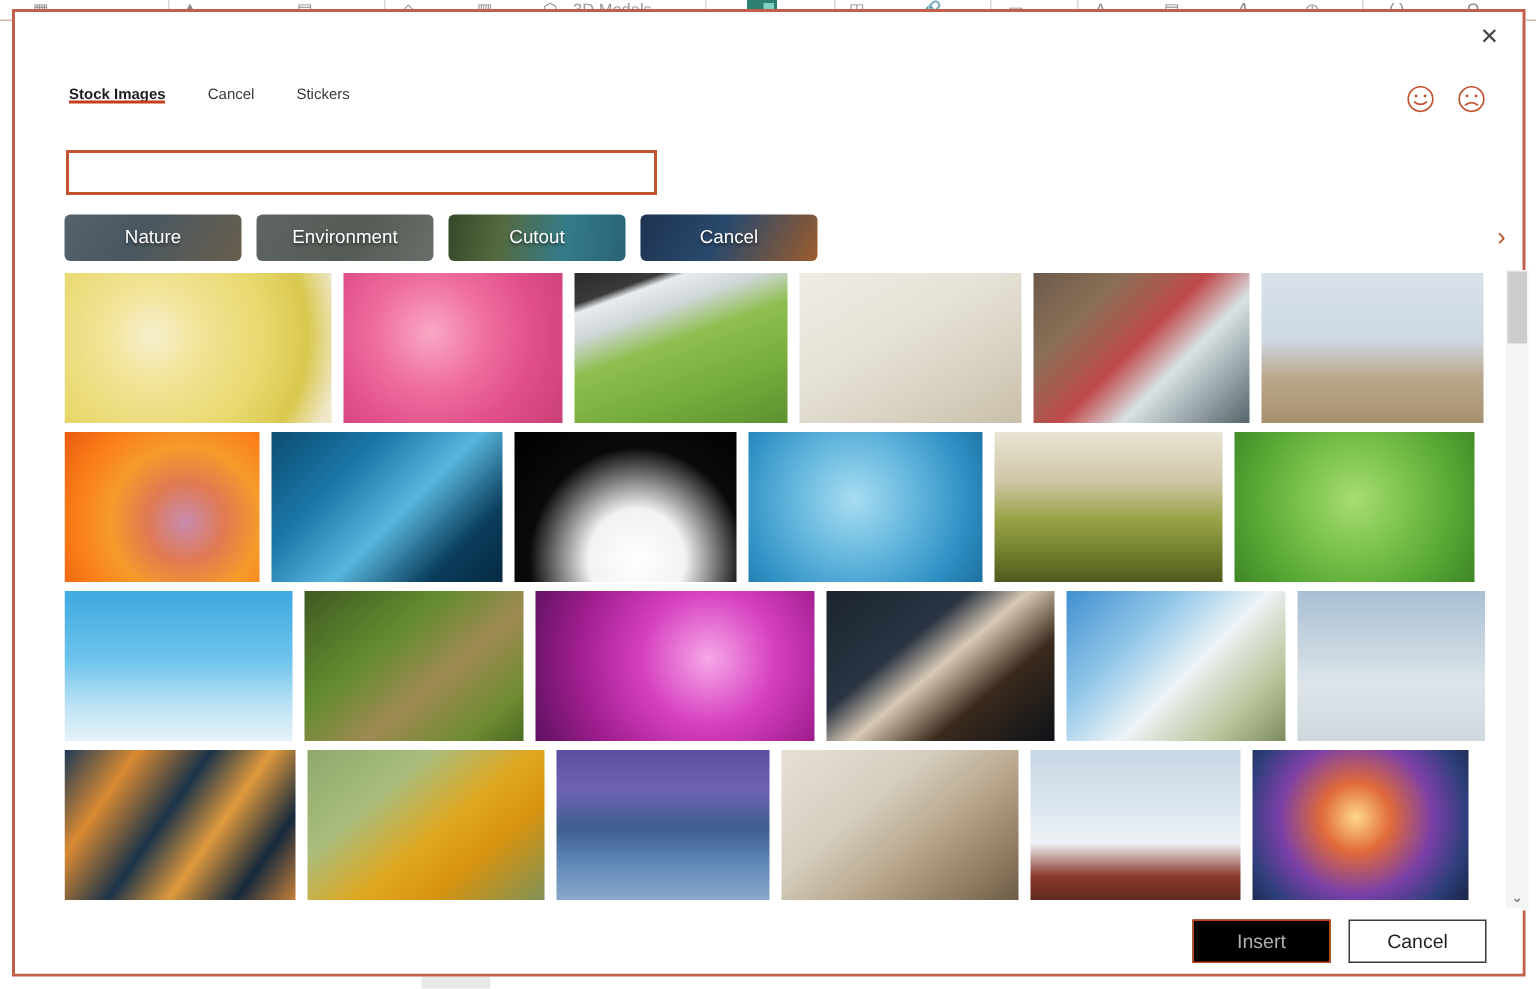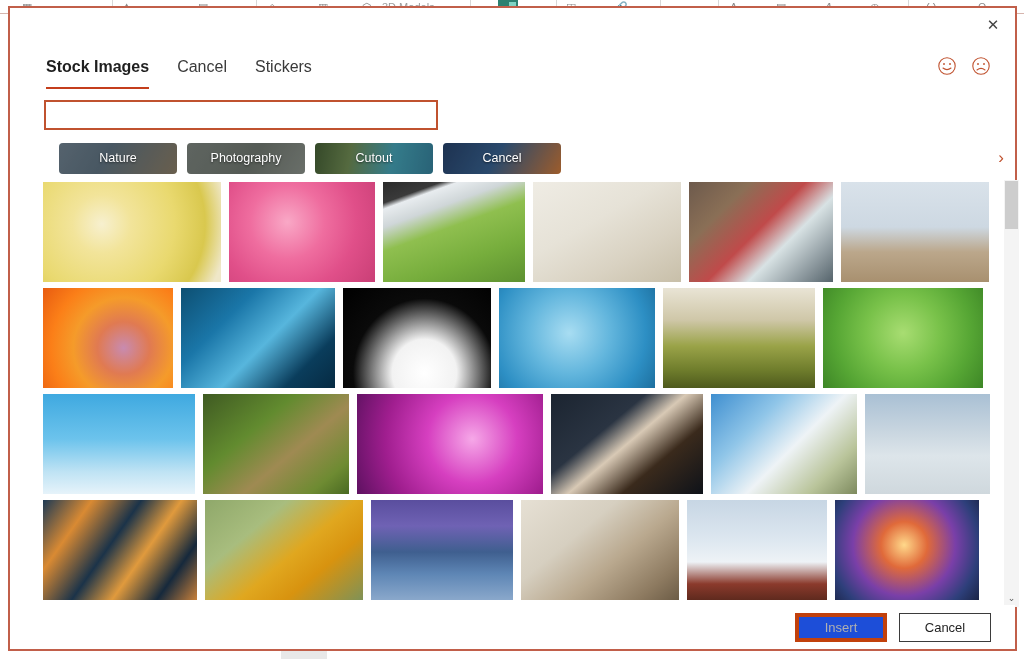--- a/index.html
+++ b/index.html
@@ -76,22 +76,22 @@
   }
   .face-icon { width: 20px; height: 20px; cursor: pointer; }
 
   
   #tabbar {
     position: absolute; left: 36px; top: 46px;
     display: flex; align-items: flex-end; gap: 0;
   }
   .tab {
     position: relative;
-    padding: 4px 14px 13px 14px;
-    font-size: 16px;
+    padding: 4px 14px 0 14px;
+    font-size: 10px;
     color: #3a3a3a;
     cursor: pointer;
     white-space: nowrap;
   }
   .tab:first-child { padding-left: 0; }
   .tab.active { color: #1f1f1f; font-weight: bold; }
   .tab.active::after {
     content: "";
     position: absolute; left: 0; right: 14px; bottom: 0;
     height: 2px; background: #c43e1c;
@@ -110,21 +110,21 @@
     font-size: 13px;
     font-family: "Liberation Sans", sans-serif;
     color: #222;
     outline: none;
   }
 
   
   #chips-row {
     position: absolute; left: 33px; top: 134px;
     width: 945px; height: 32px;
-    display: flex; align-items: center; gap: 10px; margin-left: 16px;
+    display: flex; align-items: center; gap: 10px;
   }
   .chip {
     position: relative;
     width: 118px; height: 31px;
     border-radius: 4px;
     overflow: hidden;
     cursor: pointer;
     flex: 0 0 auto;
     display: flex; align-items: center; justify-content: center;
   }
@@ -197,22 +197,22 @@
     background: #ffffff;
   }
   .btn {
     min-width: 92px; height: 29px;
     font-size: 13px;
     font-family: "Liberation Sans", sans-serif;
     display: flex; align-items: center; justify-content: center;
     cursor: pointer;
   }
   .btn.primary-disabled {
-    background: #1d4ed8;
-    border: 4px solid #c2410c;
+    background: #000000;
+    border: 1px solid #c2410c;
     color: #b0b0b0;
     cursor: default;
   }
   .btn.secondary {
     background: #ffffff;
     border: 1px solid #3b3b3b;
     color: #1f1f1f;
   }
 </style>
 </head>
@@ -280,21 +280,21 @@
     <input id="search-input" type="text" autofocus="" placeholder="" style="">
   </div>
 
   <div id="chips-row">
       <div class="chip" style="background: linear-gradient(120deg, rgb(109, 127, 140) 0%, rgb(91, 111, 124) 40%, rgb(138, 122, 94) 100%);">
         <div class="chip-overlay"></div>
         <div class="chip-label">Nature</div>
       </div>
       <div class="chip" style="background: linear-gradient(120deg, rgb(123, 130, 121) 0%, rgb(109, 116, 105) 55%, rgb(139, 145, 134) 100%);">
         <div class="chip-overlay"></div>
-        <div class="chip-label">Photography</div>
+        <div class="chip-label">Environment</div>
       </div>
       <div class="chip" style="background: linear-gradient(100deg, rgb(63, 90, 42) 0%, rgb(109, 138, 74) 30%, rgb(63, 163, 181) 65%, rgb(46, 127, 153) 100%);">
         <div class="chip-overlay"></div>
         <div class="chip-label">Cutout</div>
       </div>
       <div class="chip" style="background: linear-gradient(120deg, rgb(30, 58, 99) 0%, rgb(47, 91, 138) 45%, rgb(212, 118, 46) 100%);">
         <div class="chip-overlay"></div>
         <div class="chip-label">Cancel</div>
       </div>
     </div>

